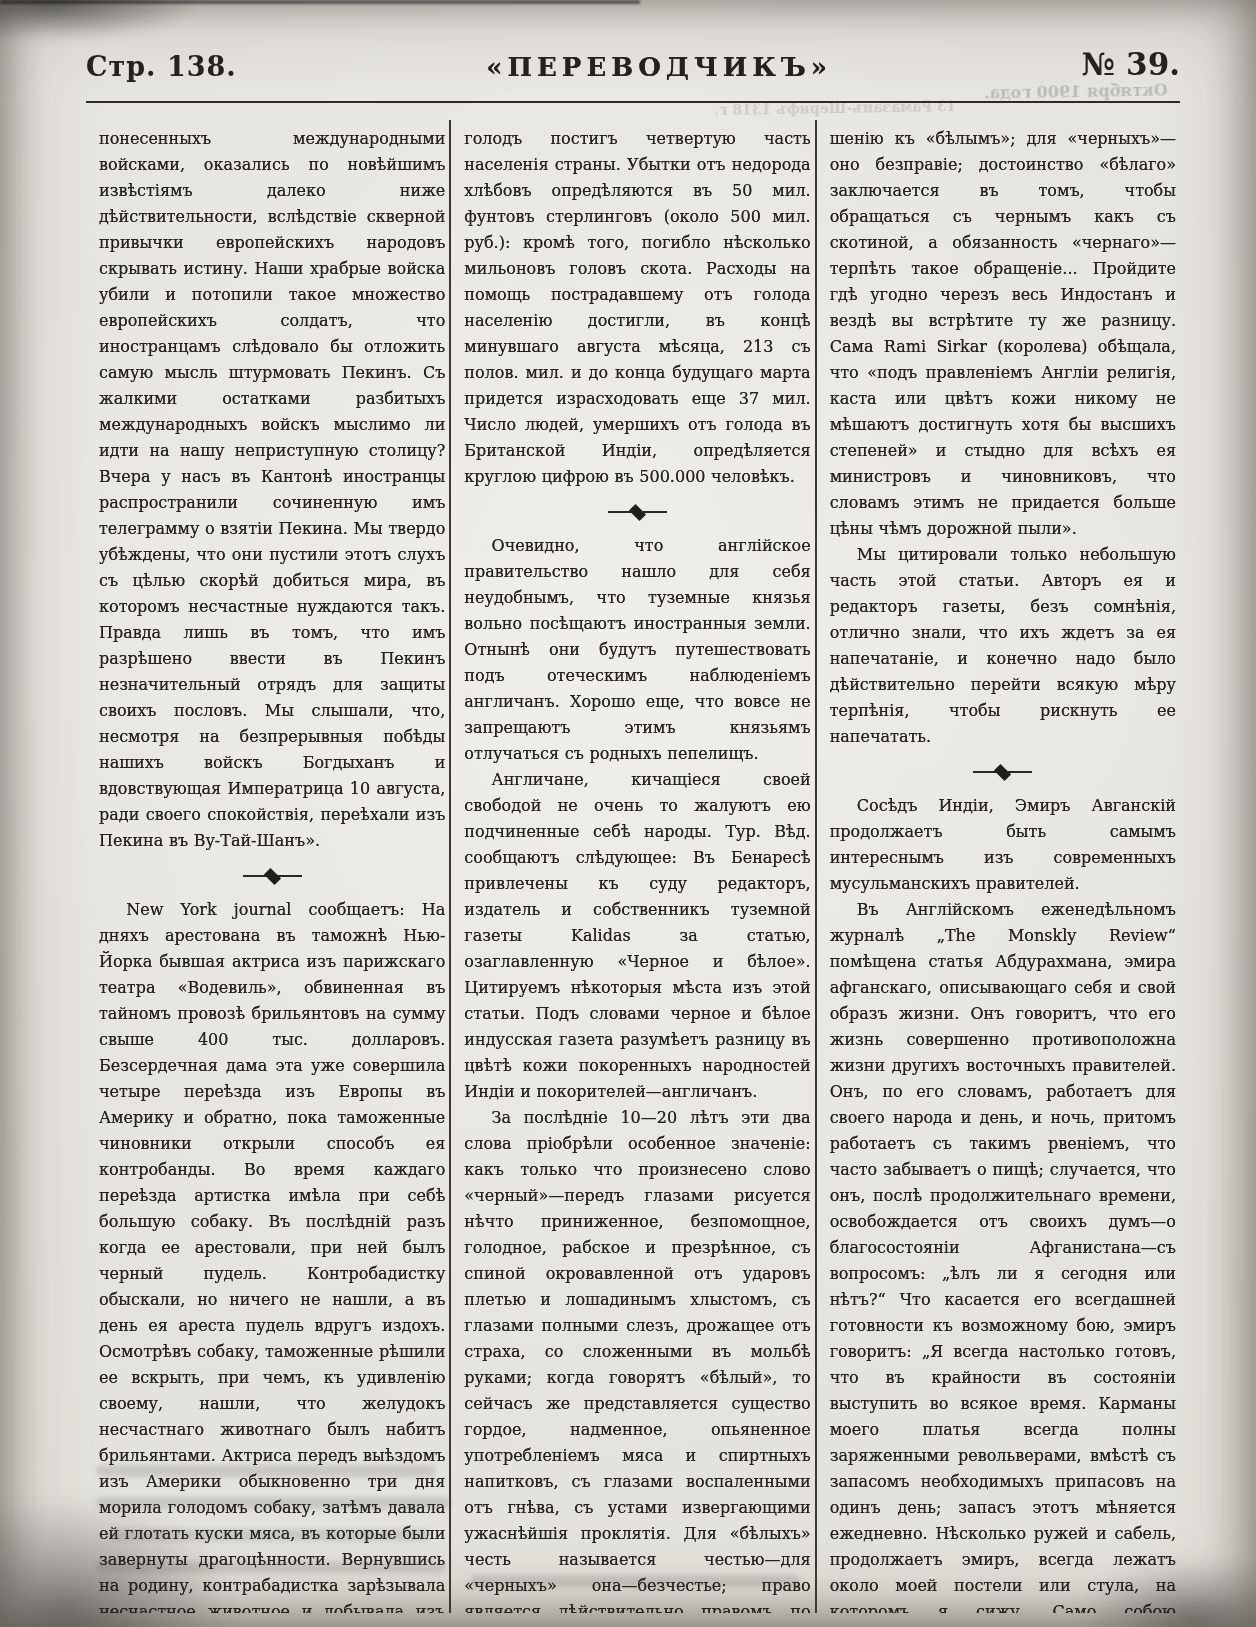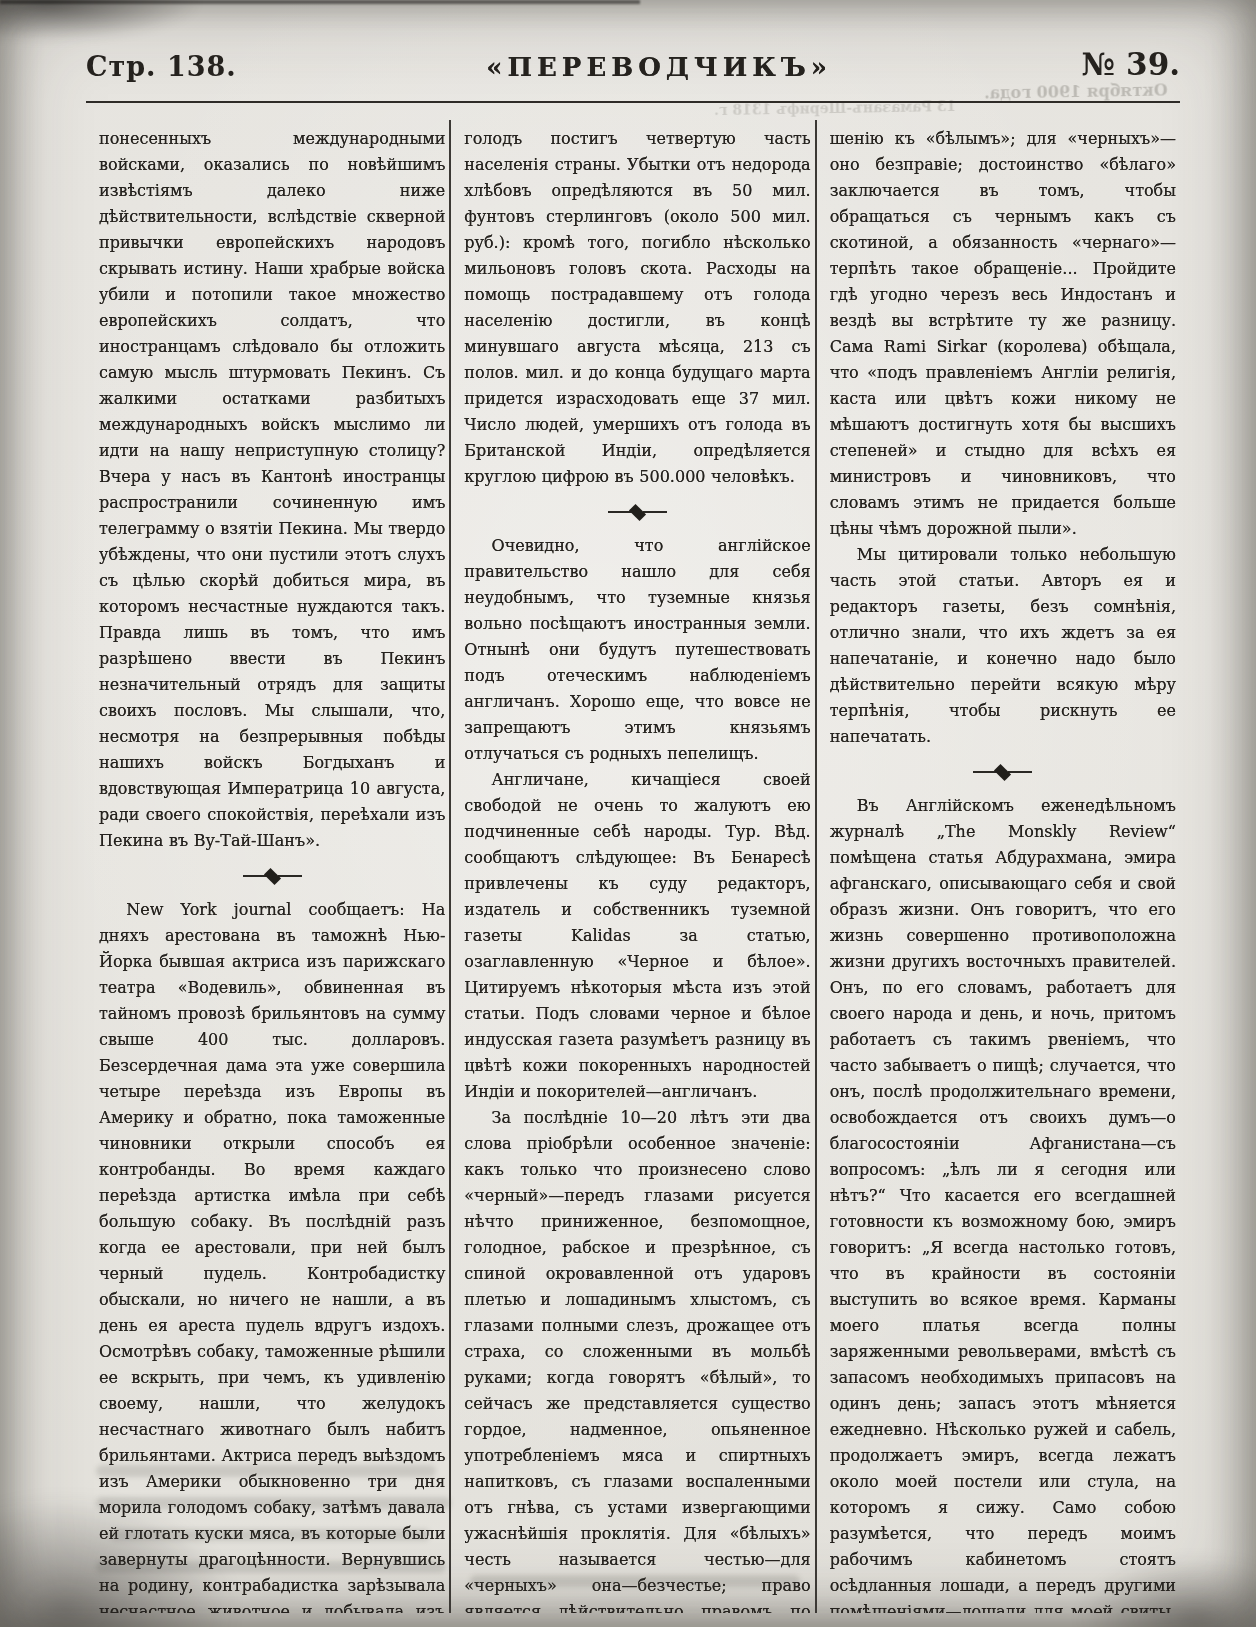--- a/index.html
+++ b/index.html
@@ -133,20 +133,21 @@
       </section>
     <div class="colrule"></div>
     <section class="column">
         <p class="para">шенію къ «бѣлымъ»; для «черныхъ»—оно безправіе; достоинство «бѣлаго» заключается въ томъ, чтобы обращаться съ чернымъ какъ съ скотиной, а обязанность «чернаго»—терпѣть такое обращеніе... Пройдите гдѣ угодно черезъ весь Индостанъ и вездѣ вы встрѣтите ту же разницу. Сама Rami Sirkar (королева) обѣщала, что «подъ правленіемъ Англіи религія, каста или цвѣтъ кожи никому не мѣшаютъ достигнуть хотя бы высшихъ степеней» и стыдно для всѣхъ ея министровъ и чиновниковъ, что словамъ этимъ не придается больше цѣны чѣмъ дорожной пыли».</p>
         <p class="para indent">Мы цитировали только небольшую часть этой статьи. Авторъ ея и редакторъ газеты, безъ сомнѣнія, отлично знали, что ихъ ждетъ за ея напечатаніе, и конечно надо было дѣйствительно перейти всякую мѣру терпѣнія, чтобы рискнуть ее напечатать.</p>
         <div class="divider">
           <span class="dline"></span>
           <span class="diamond"></span>
           <span class="dline"></span>
         </div>
+        <p class="para indent">Сосѣдъ Индіи, Эмиръ Авганскій продолжаетъ быть самымъ интереснымъ изъ современныхъ мусульманскихъ правителей.</p>
         <p class="para indent">Въ Англійскомъ еженедѣльномъ журналѣ „The Monskly Review“ помѣщена статья Абдурахмана, эмира афганскаго, описывающаго себя и свой образъ жизни. Онъ говоритъ, что его жизнь совершенно противоположна жизни другихъ восточныхъ правителей. Онъ, по его словамъ, работаетъ для своего народа и день, и ночь, притомъ работаетъ съ такимъ рвеніемъ, что часто забываетъ о пищѣ; случается, что онъ, послѣ продолжительнаго времени, освобождается отъ своихъ думъ—о благосостояніи Афганистана—съ вопросомъ: „ѣлъ ли я сегодня или нѣтъ?“ Что касается его всегдашней готовности къ возможному бою, эмиръ говоритъ: „Я всегда настолько готовъ, что въ крайности въ состояніи выступить во всякое время. Карманы моего платья всегда полны заряженными револьверами, вмѣстѣ съ запасомъ необходимыхъ припасовъ на одинъ день; запасъ этотъ мѣняется ежедневно. Нѣсколько ружей и сабель, продолжаетъ эмиръ, всегда лежатъ около моей постели или стула, на которомъ я сижу. Само собою разумѣется, что передъ моимъ рабочимъ кабинетомъ стоятъ осѣдланныя лошади, а передъ другими помѣщеніями—лошади для моей свиты. Въ сѣдлахъ лошадей зашито золото и торчатъ по два револьвера. Властелинъ такого воинственнаго государства, какъ мое, всегда долженъ быть готовымъ ко всякимъ случаямъ</p>
       </section>
   </main>
 
   <div class="ghostline g1"></div>
   <div class="ghostline g2"></div>
   <div class="ghostline g3"></div>
   <div class="ghostline g4"></div>
   <div class="ghostline g5"></div>
 

